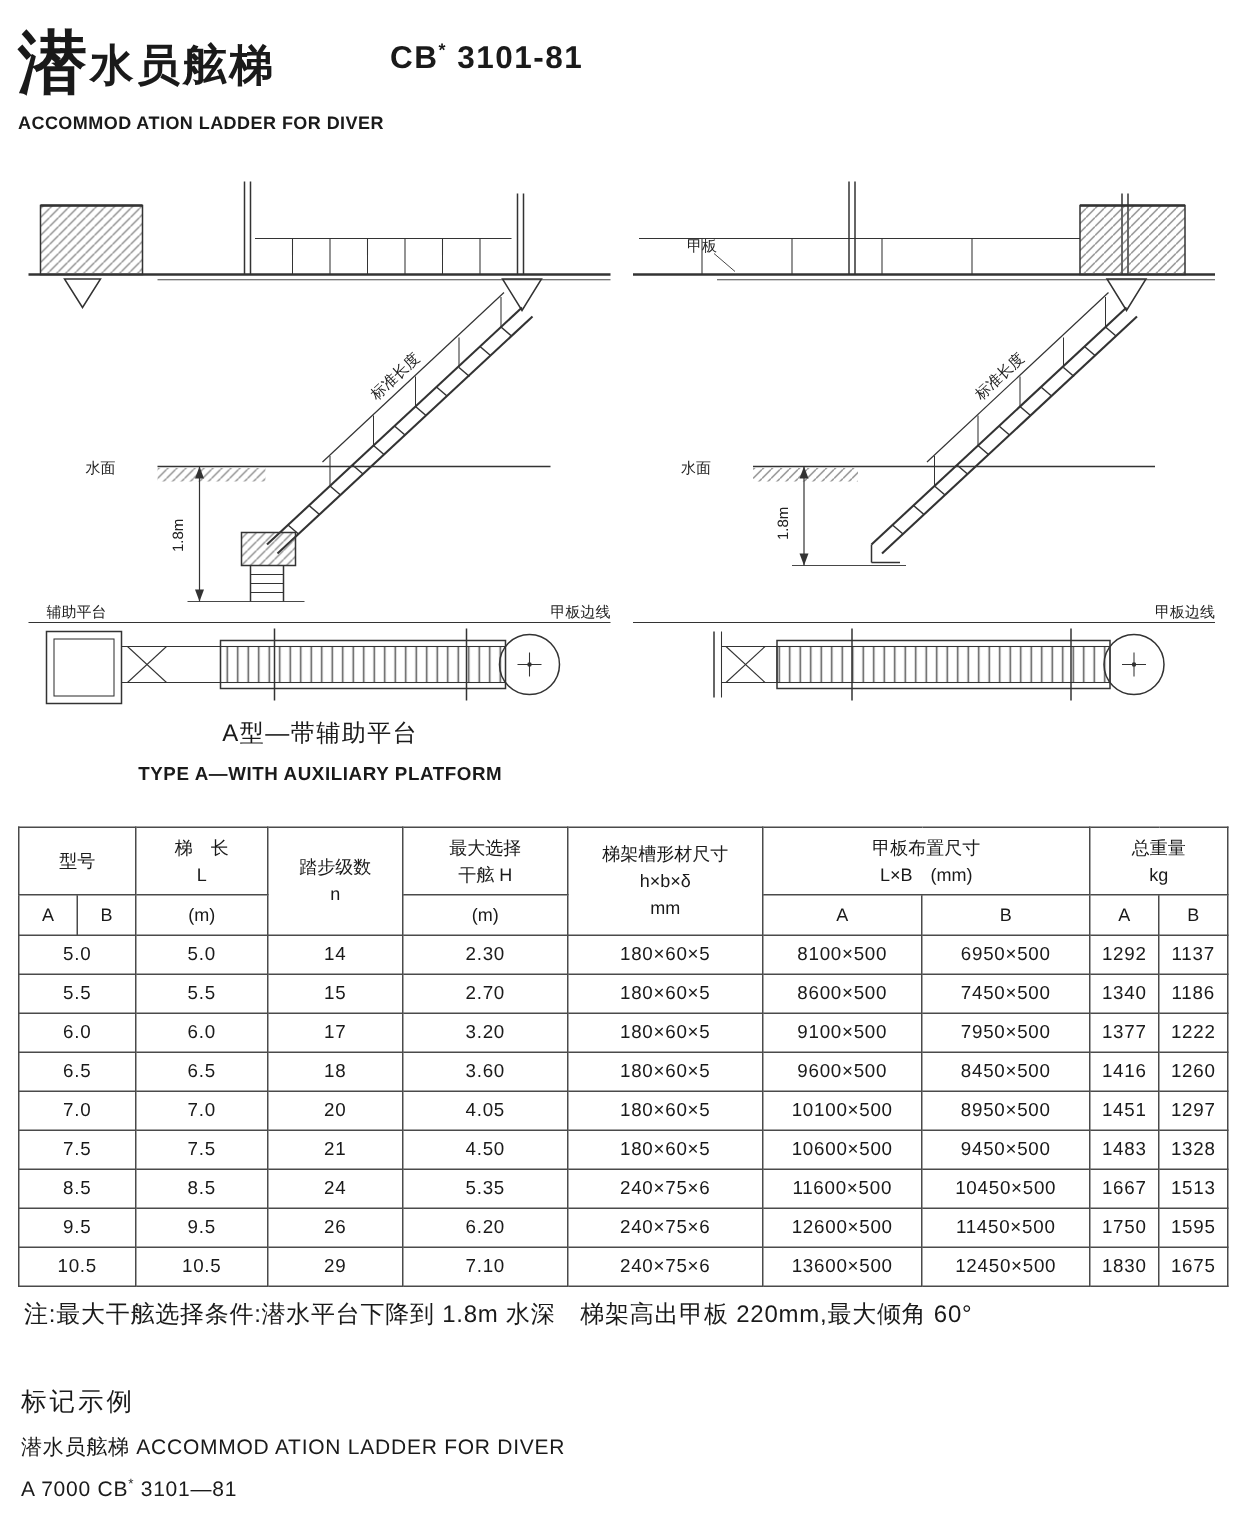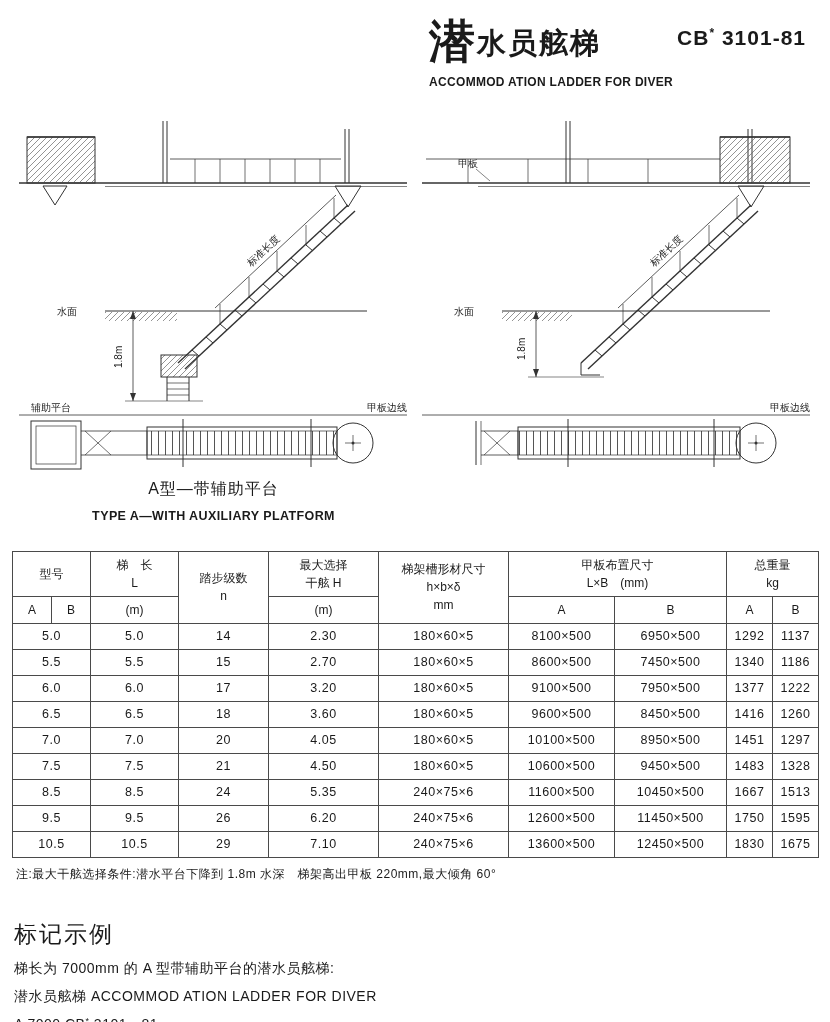--- a/index.html
+++ b/index.html
@@ -5,21 +5,21 @@
   * { margin: 0; padding: 0; box-sizing: border-box; }
   html, body { background: #ffffff; }
   body {
     width: 830px; height: 1022px; overflow: hidden; position: relative;
     font-family: "Liberation Sans", "DejaVu Sans", sans-serif;
     color: #1a1a1a;
   }
   .page { padding: 16px 12px 0 12px; }
 
   
-  .header-row { display: flex; justify-content: flex-end; align-items: flex-start; }
+  .header-row { display: flex; justify-content: flex-start; align-items: flex-start; }
   .title-cn { font-size: 29px; font-weight: bold; letter-spacing: 2px; line-height: 1.1; }
   .title-first { font-size: 46px; font-weight: 900; vertical-align: -4px; }
   .std-code { font-size: 21px; font-weight: bold; margin: 10px 12px 0 4px; letter-spacing: 1px; }
   .std-code sup { font-size: 12px; vertical-align: 8px; }
   .subtitle { font-size: 12px; font-weight: bold; margin-top: 8px; letter-spacing: 0.3px; }
 
   
   .figures { display: flex; margin-top: 26px; }
   .figure { width: 50%; text-align: center; }
   .fig-caption-cn { font-size: 16px; margin-top: 4px; letter-spacing: 1px; }
@@ -27,25 +27,25 @@
   svg text { font-size: 10px; fill: #222; }
   svg { display: block; margin: 0 auto; }
 
   
   table { border-collapse: collapse; width: 806px; margin: 28px auto 0; table-layout: fixed; }
   th, td { border: 1px solid #4a4a4a; text-align: center; vertical-align: middle; }
   th { font-weight: normal; font-size: 12px; white-space: pre-line; padding: 4px 2px; line-height: 1.5; }
   thead tr:first-child th { height: 42px; }
   thead tr:last-child th { height: 24px; }
   td { height: 26px; font-size: 12.5px; padding: 2px; letter-spacing: 0.5px; }
-  .note { font-size: 12px; margin: 8px 4px 0; letter-spacing: 0.5px; }
+  .note { font-size: 16px; margin: 8px 4px 0; letter-spacing: 0.5px; }
 
   
   .marking { margin: 36px 2px 0; }
-  .marking-heading { font-size: 23px; letter-spacing: 2px; }
+  .marking-heading { font-size: 17px; letter-spacing: 2px; }
   .marking-line { font-size: 14px; margin-top: 10px; letter-spacing: 0.5px; }
   .marking-line sup { font-size: 9px; vertical-align: 5px; }
 </style>
 </head>
 <body>
 
 <div class="page">
 
   <div class="header-row">
     <div>
@@ -412,20 +412,19 @@
           <td>1830</td>
           <td>1675</td>
         </tr>
       </tbody>
   </table>
 
   <div class="note">注:最大干舷选择条件:潜水平台下降到 1.8m 水深　梯架高出甲板 220mm,最大倾角 60°</div>
 
   <div class="marking">
     <div class="marking-heading">标记示例</div>
-    <div class="marking-line">梯长为 7000mm 的 A 型带辅助平台的潜水员舷梯:</div>
     <div class="marking-line">潜水员舷梯 ACCOMMOD ATION LADDER FOR DIVER</div>
     <div class="marking-line">
       <span>A 7000 CB</span><sup>*</sup>&nbsp;<span>3101—81</span>
     </div>
   </div>
 
 </div>
 
 </body></html>

